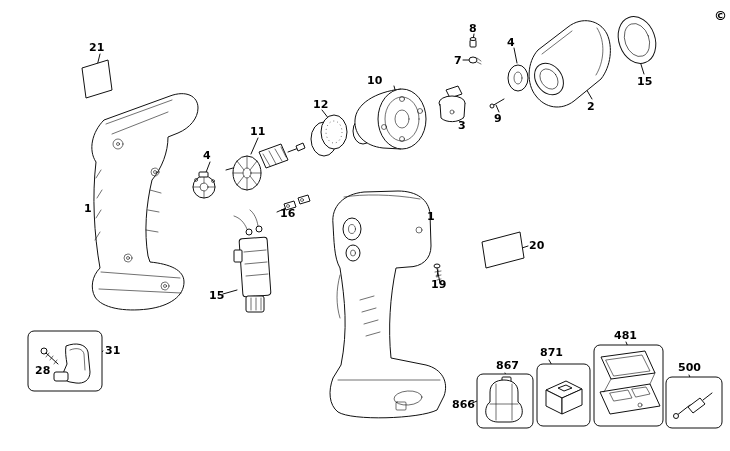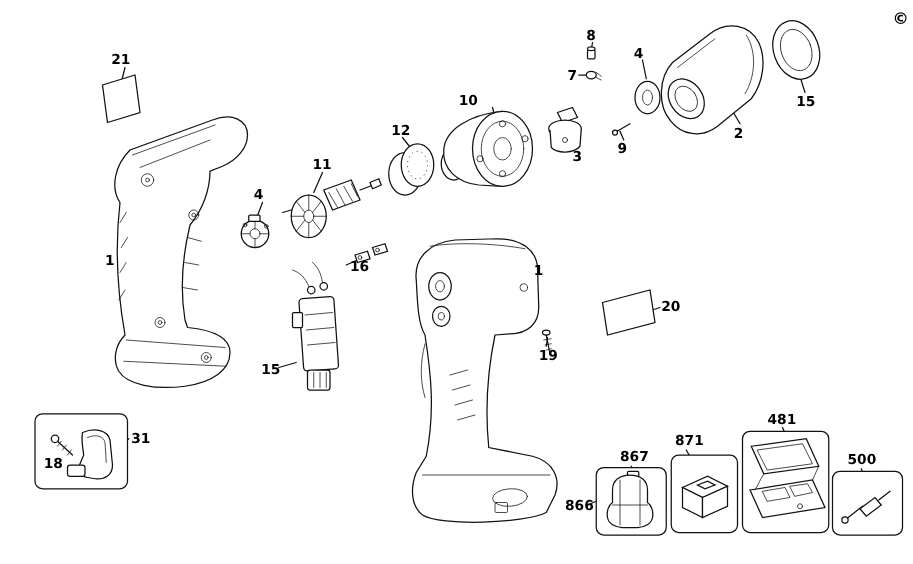--- a/index.html
+++ b/index.html
@@ -246,21 +246,21 @@
   <div class="lbl" style="left:458px;top:120px">3</div>
   <div class="lbl" style="left:494px;top:113px">9</div>
   <div class="lbl" style="left:587px;top:101px">2</div>
   <div class="lbl" style="left:637px;top:76px">15</div>
   <div class="lbl" style="left:280px;top:208px">16</div>
   <div class="lbl" style="left:427px;top:211px">1</div>
   <div class="lbl" style="left:529px;top:240px">20</div>
   <div class="lbl" style="left:431px;top:279px">19</div>
   <div class="lbl" style="left:209px;top:290px">15</div>
   <div class="lbl" style="left:105px;top:345px">31</div>
-  <div class="lbl" style="left:35px;top:365px">18</div>
+  <div class="lbl" style="left:35px;top:365px">28</div>
   <div class="lbl" style="left:452px;top:399px">866</div>
   <div class="lbl" style="left:496px;top:360px">867</div>
   <div class="lbl" style="left:540px;top:347px">871</div>
   <div class="lbl" style="left:614px;top:330px">481</div>
   <div class="lbl" style="left:678px;top:362px">500</div>
 
   <div class="copyright">©</div>
 </div>
 
 </body></html>

